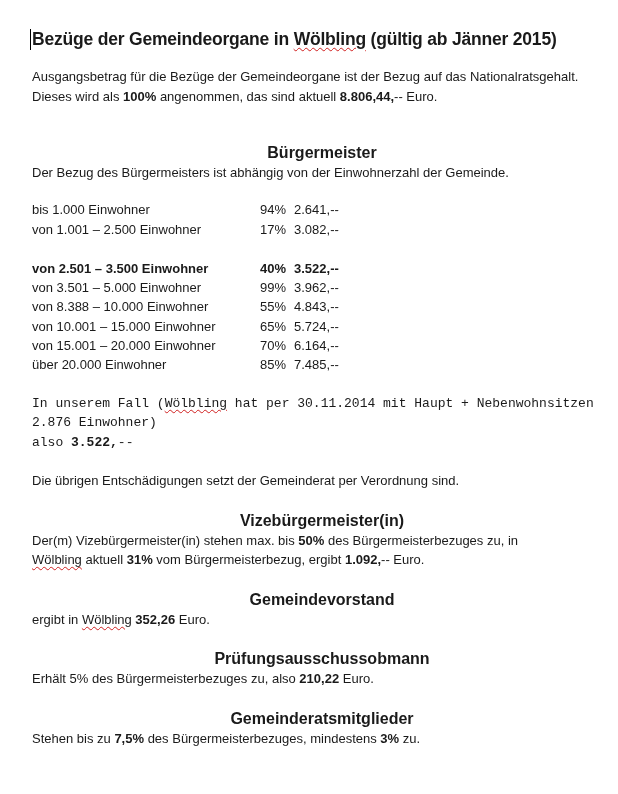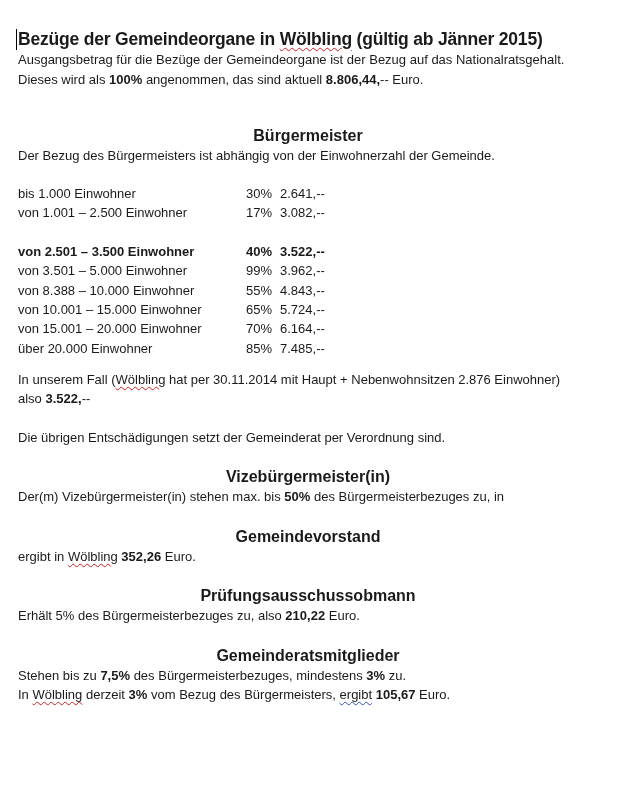--- a/index.html
+++ b/index.html
@@ -1,31 +1,31 @@
 <!DOCTYPE html>
 <html><head>
 <meta charset="utf-8">
 <style>
   html, body { margin: 0; padding: 0; background: #ffffff; }
   body { width: 618px; height: 794px; position: relative; overflow: hidden;
          font-family: "Liberation Sans", "DejaVu Sans", sans-serif; color: #1a1a1a; }
-  .page { position: absolute; left: 18px; top: 28px; width: 580px; font-size: 13px; line-height: 19.5px; }
+  .page { position: absolute; left: 32px; top: 28px; width: 580px; font-size: 13px; line-height: 19.5px; }
   .title { font-size: 17.5px; font-weight: bold; line-height: 22px; margin: 0; position: relative; white-space: nowrap; letter-spacing: -0.2px; }
   .cursor { position: absolute; left: -2px; top: 1px; width: 1px; height: 21px; background: #000; }
   p { margin: 0; }
-  .intro { }
+  .intro { margin-top: 17px; }
   h2 { font-size: 16px; font-weight: bold; margin: 0; line-height: 20px; text-align: center; }
   .sec-bm { margin-top: 37px; }
   .table { margin-top: 18px; }
-  .row { display: flex; height: 19.3px; align-items: flex-start; }
+  .row { display: flex; height: 19.3px; align-items: flex-end; }
   .row .c1 { width: 228px; }
   .row .c2 { width: 34px; }
   .row .c3 { width: 80px; }
   .row.bold { font-weight: bold; margin-top: 20px; }
-  .fall { margin-top: 12px; }
+  .fall { margin-top: 19px; font-family: Liberation Mono, monospace; }
   .others { margin-top: 19px; }
   .sec { margin-top: 20px; }
   .spell { text-decoration: underline wavy #d02020; text-decoration-thickness: 1px; text-underline-offset: 2px; }
   .gram { text-decoration: underline wavy #3050c0; text-decoration-thickness: 1px; text-underline-offset: 2px; }
   b { font-weight: bold; }
 </style>
 </head>
 <body>
 
 <div class="page">
@@ -40,21 +40,21 @@
     <p><span>Dieses wird als </span><b>100%</b><span> angenommen, das sind aktuell </span><b>8.806,44,</b><span>-- Euro.</span></p>
   </div>
 
   <div class="sec-bm">
     <h2>Bürgermeister</h2>
     <p>Der Bezug des Bürgermeisters ist abhängig von der Einwohnerzahl der Gemeinde.</p>
 
     <div class="table" id="bm-table">
       <div class="row">
           <span class="c1">bis 1.000 Einwohner</span>
-          <span class="c2">30%</span>
+          <span class="c2">94%</span>
           <span class="c3">2.641,--</span>
         </div>
       <div class="row">
           <span class="c1">von 1.001 – 2.500 Einwohner</span>
           <span class="c2">17%</span>
           <span class="c3">3.082,--</span>
         </div>
       <div class="row bold">
           <span class="c1">von 2.501 – 3.500 Einwohner</span>
           <span class="c2">40%</span>
@@ -91,31 +91,31 @@
       <p><span>In unserem Fall (</span><span class="spell">Wölbling</span><span> hat per 30.11.2014 mit Haupt + Nebenwohnsitzen 2.876 Einwohner)</span></p>
       <p><span>also </span><b>3.522,</b><span>--</span></p>
     </div>
 
     <p class="others">Die übrigen Entschädigungen setzt der Gemeinderat per Verordnung sind.</p>
   </div>
 
   <div class="sec">
     <h2>Vizebürgermeister(in)</h2>
     <p><span>Der(m) Vizebürgermeister(in) stehen max. bis </span><b>50%</b><span> des Bürgermeisterbezuges zu, in</span></p>
+    <p><span class="spell">Wölbling</span><span> aktuell </span><b>31%</b><span> vom Bürgermeisterbezug, ergibt </span><b>1.092,</b><span>-- Euro.</span></p>
   </div>
 
   <div class="sec">
     <h2>Gemeindevorstand</h2>
     <p><span>ergibt in </span><span class="spell">Wölbling</span><span> </span><b>352,26</b><span> Euro.</span></p>
   </div>
 
   <div class="sec">
     <h2>Prüfungsausschussobmann</h2>
     <p><span>Erhält 5% des Bürgermeisterbezuges zu, also </span><b>210,22</b><span> Euro.</span></p>
   </div>
 
   <div class="sec">
     <h2>Gemeinderatsmitglieder</h2>
     <p><span>Stehen bis zu </span><b>7,5%</b><span> des Bürgermeisterbezuges, mindestens </span><b>3%</b><span> zu.</span></p>
-    <p><span>In </span><span class="spell">Wölbling</span><span> derzeit </span><b>3%</b><span> vom Bezug des Bürgermeisters, </span><span class="gram">ergibt</span><span> </span><b>105,67</b><span> Euro.</span></p>
   </div>
 
 </div>
 
 </body></html>

